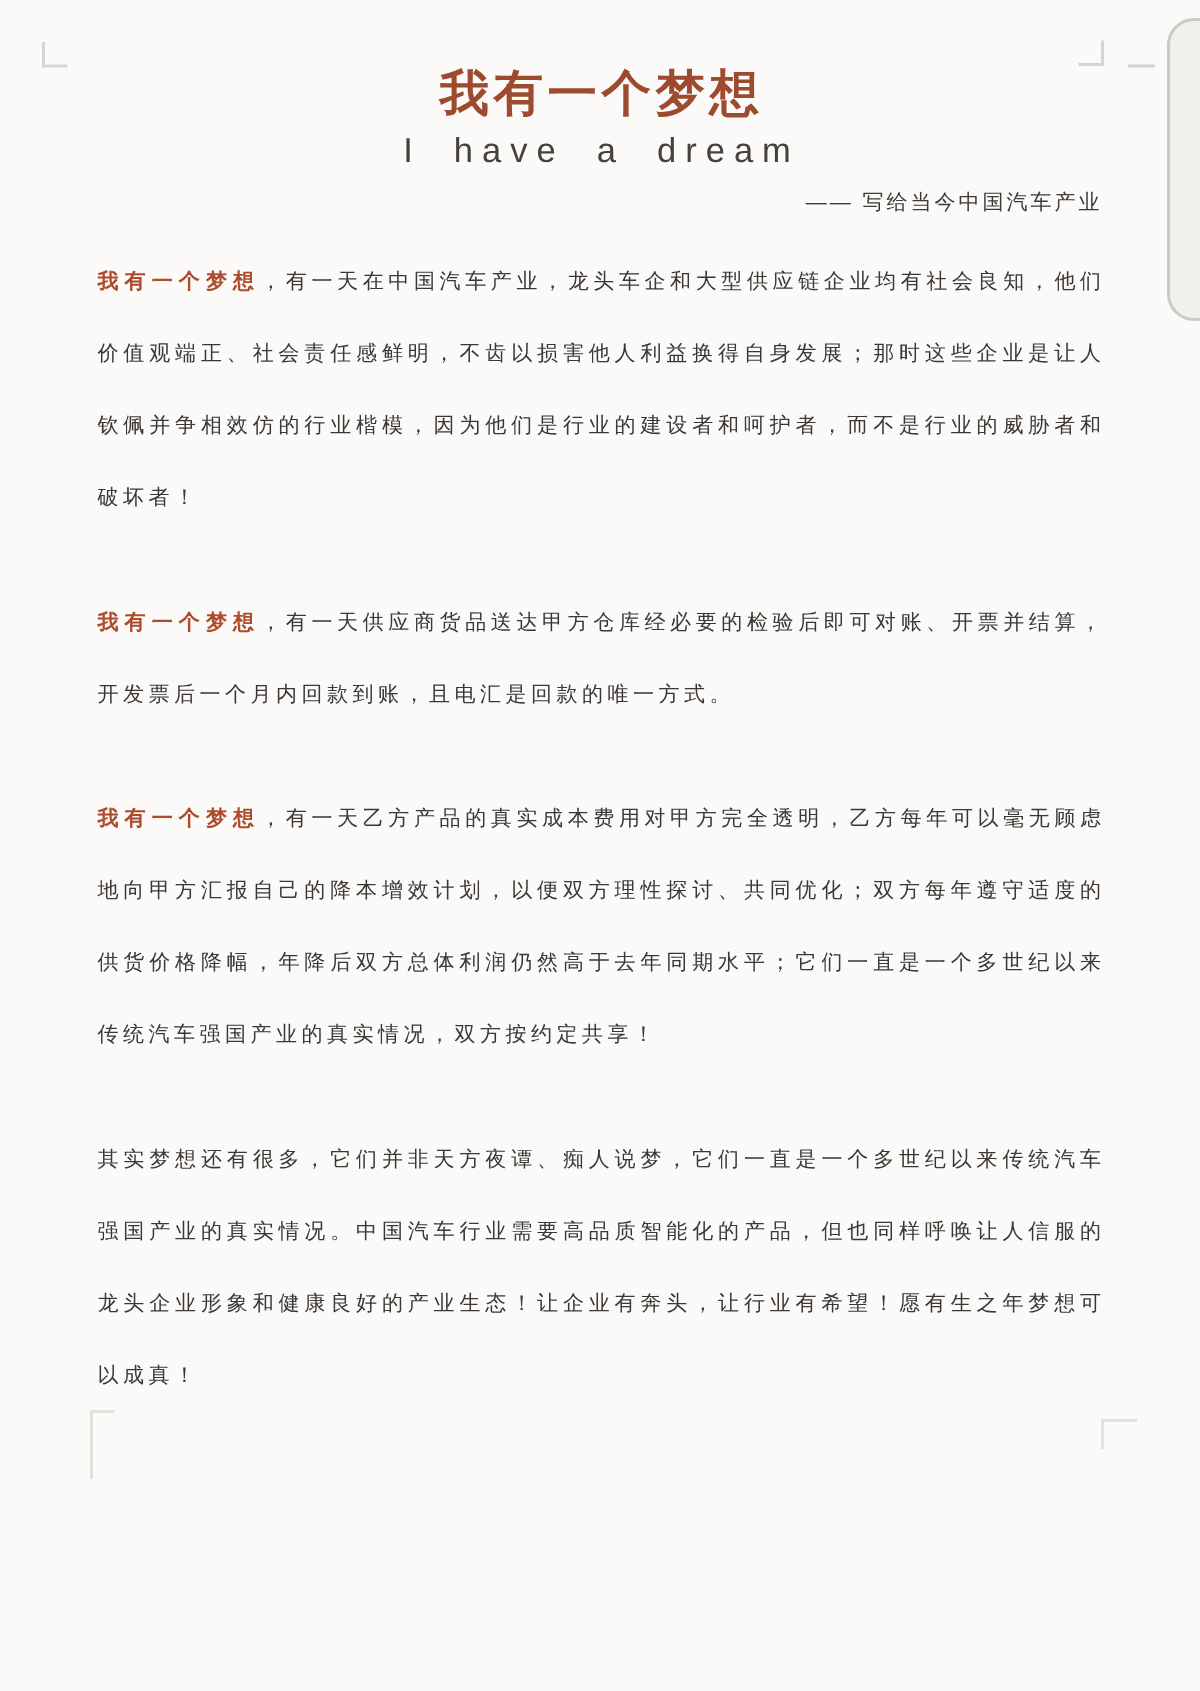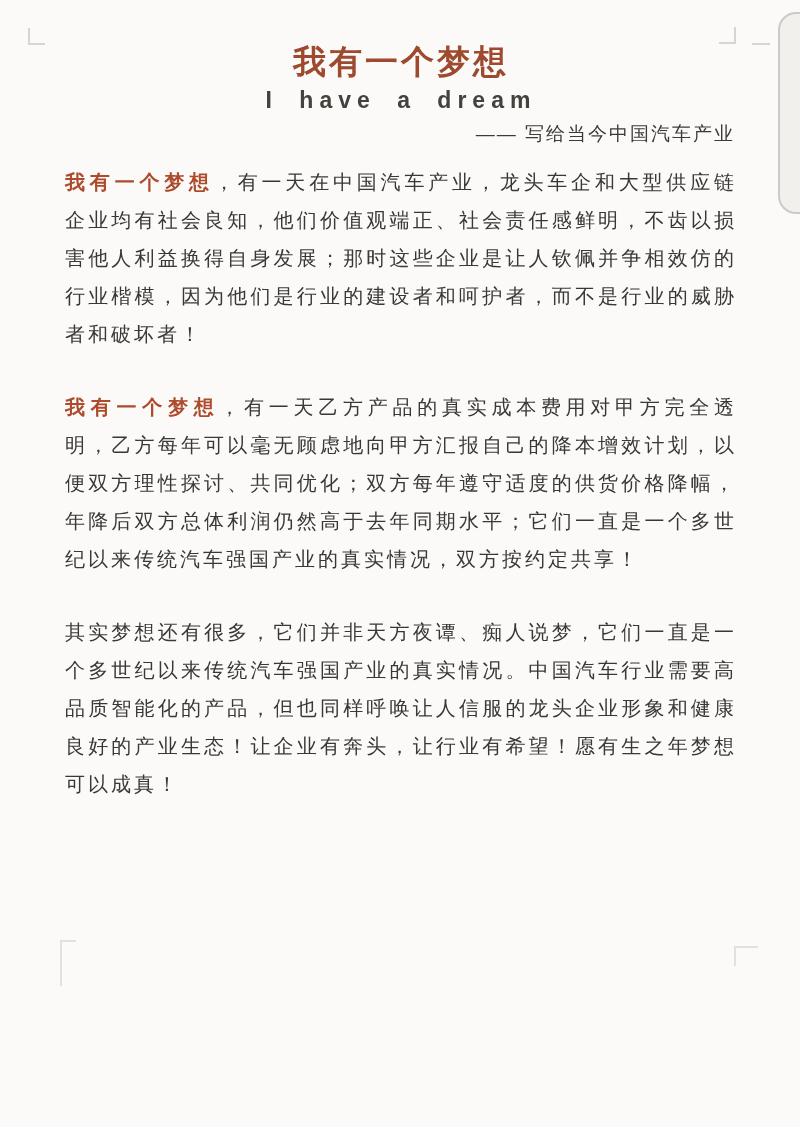--- a/index.html
+++ b/index.html
@@ -38,31 +38,31 @@
   }
   .edge-line{position:absolute;right:30px;top:43px;width:18px;height:2px;background:#d6d4d1;}
 
   .title{
     margin:0;text-align:center;
     font-size:33px;line-height:40px;font-weight:700;
     color:var(--title);letter-spacing:3px;
   }
   .subtitle{
     margin-top:3px;text-align:center;
-    font-size:23px;line-height:30px;font-weight:700;
+    font-size:23px;line-height:30px;font-weight:400;
     color:#45413d;letter-spacing:6px;word-spacing:9px;
   }
   .byline{
     margin-top:6px;text-align:right;
-    font-size:19px;line-height:26px;color:#3d3a37;
+    font-size:14px;line-height:26px;color:#3d3a37;
     letter-spacing:2px;padding-right:2px;
   }
   .para{
     margin:35px 0 0 0;
-    font-size:20px;line-height:38px;
+    font-size:14px;line-height:48px;
     letter-spacing:3px;text-align:justify;
   }
   .para.first{margin-top:16px;}
   .lead{font-weight:700;color:var(--lead);letter-spacing:4px;}
 </style>
 </head>
 <body>
 
 <div class="page">
 
@@ -74,18 +74,19 @@
   <div class="edge-line"></div>
 
   <h1 class="title">我有一个梦想</h1>
   <div class="subtitle">I have a dream</div>
   <div class="byline">——  写给当今中国汽车产业</div>
 
   <p class="para first"><span class="lead">我有一个梦想</span><span>，有一天在中国汽车产业，龙头车企和大型供应链企业均有社会良知，他们价值观端正、社会责任感鲜明，不齿以损害他人利益换得自身发展；那时这些企业是让人钦佩并争相效仿的行业楷模，因为他们是行业的建设者和呵护者，而不是行业的威胁者和破坏者！</span></p>
 
 
 
+  <p class="para"><span class="lead">我有一个梦想</span><span>，有一天供应商货品送达甲方仓库经必要的检验后即可对账、开票并结算，开发票后一个月内回款到账，且电汇是回款的唯一方式。</span></p>
 
   <p class="para"><span class="lead">我有一个梦想</span><span>，有一天乙方产品的真实成本费用对甲方完全透明，乙方每年可以毫无顾虑地向甲方汇报自己的降本增效计划，以便双方理性探讨、共同优化；双方每年遵守适度的供货价格降幅，年降后双方总体利润仍然高于去年同期水平；它们一直是一个多世纪以来传统汽车强国产业的真实情况，双方按约定共享！</span></p>
 
   <p class="para"><span class="lead"></span><span>其实梦想还有很多，它们并非天方夜谭、痴人说梦，它们一直是一个多世纪以来传统汽车强国产业的真实情况。中国汽车行业需要高品质智能化的产品，但也同样呼唤让人信服的龙头企业形象和健康良好的产业生态！让企业有奔头，让行业有希望！愿有生之年梦想可以成真！</span></p>
 
 </div>
 
 </body></html>

